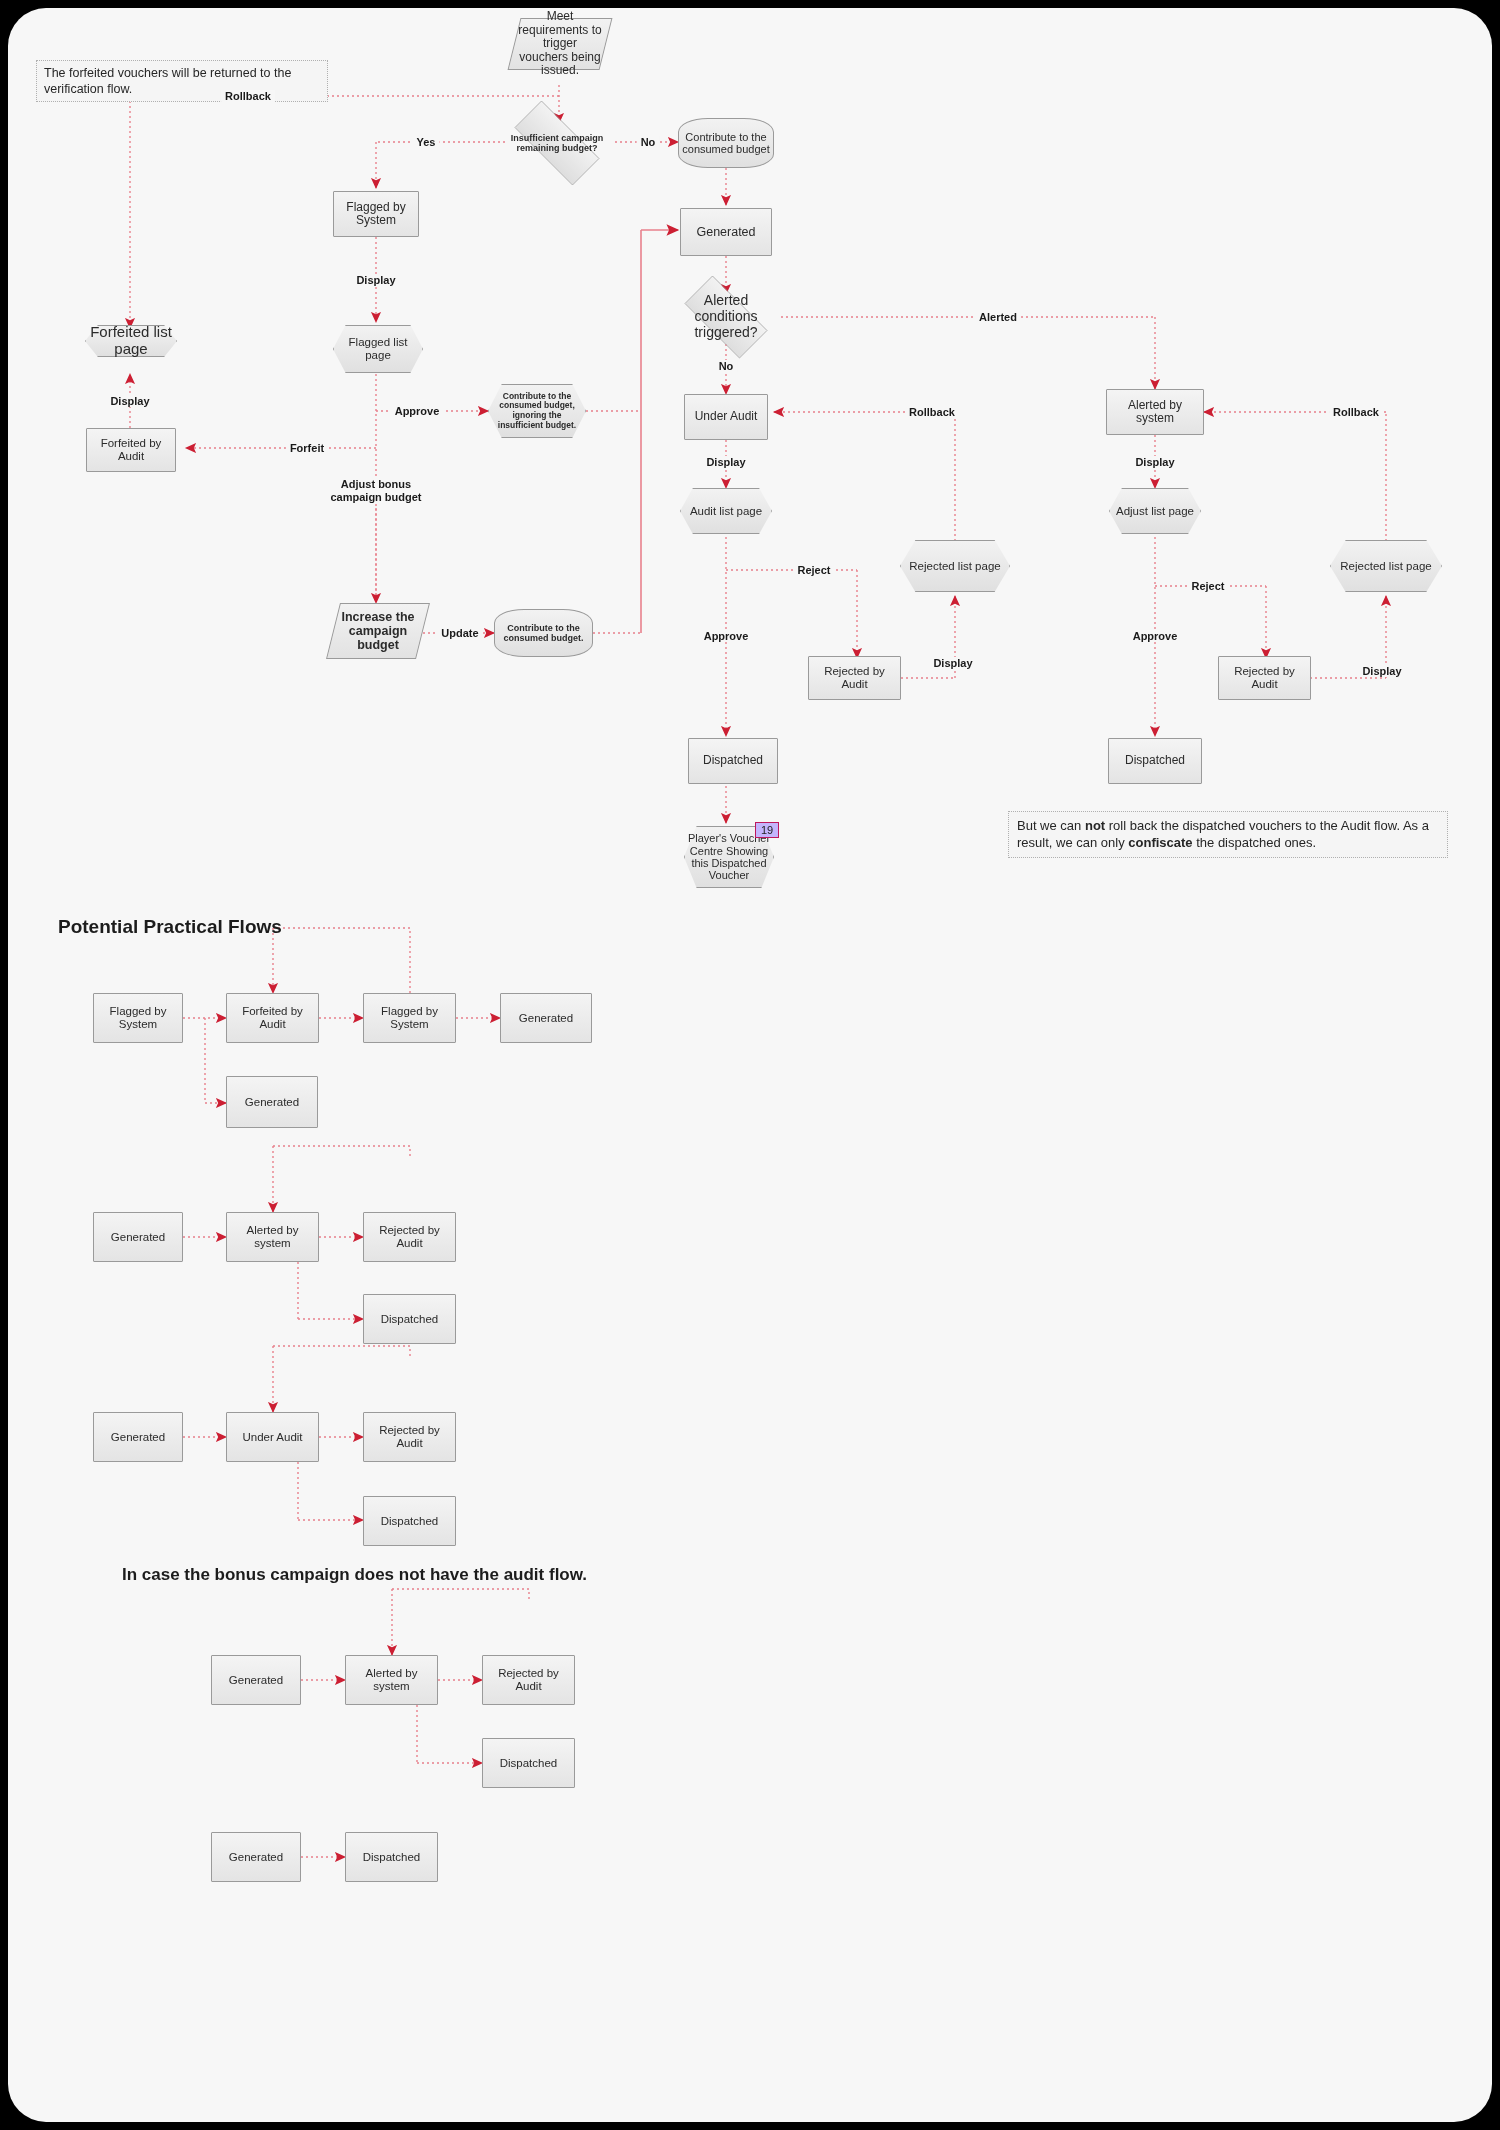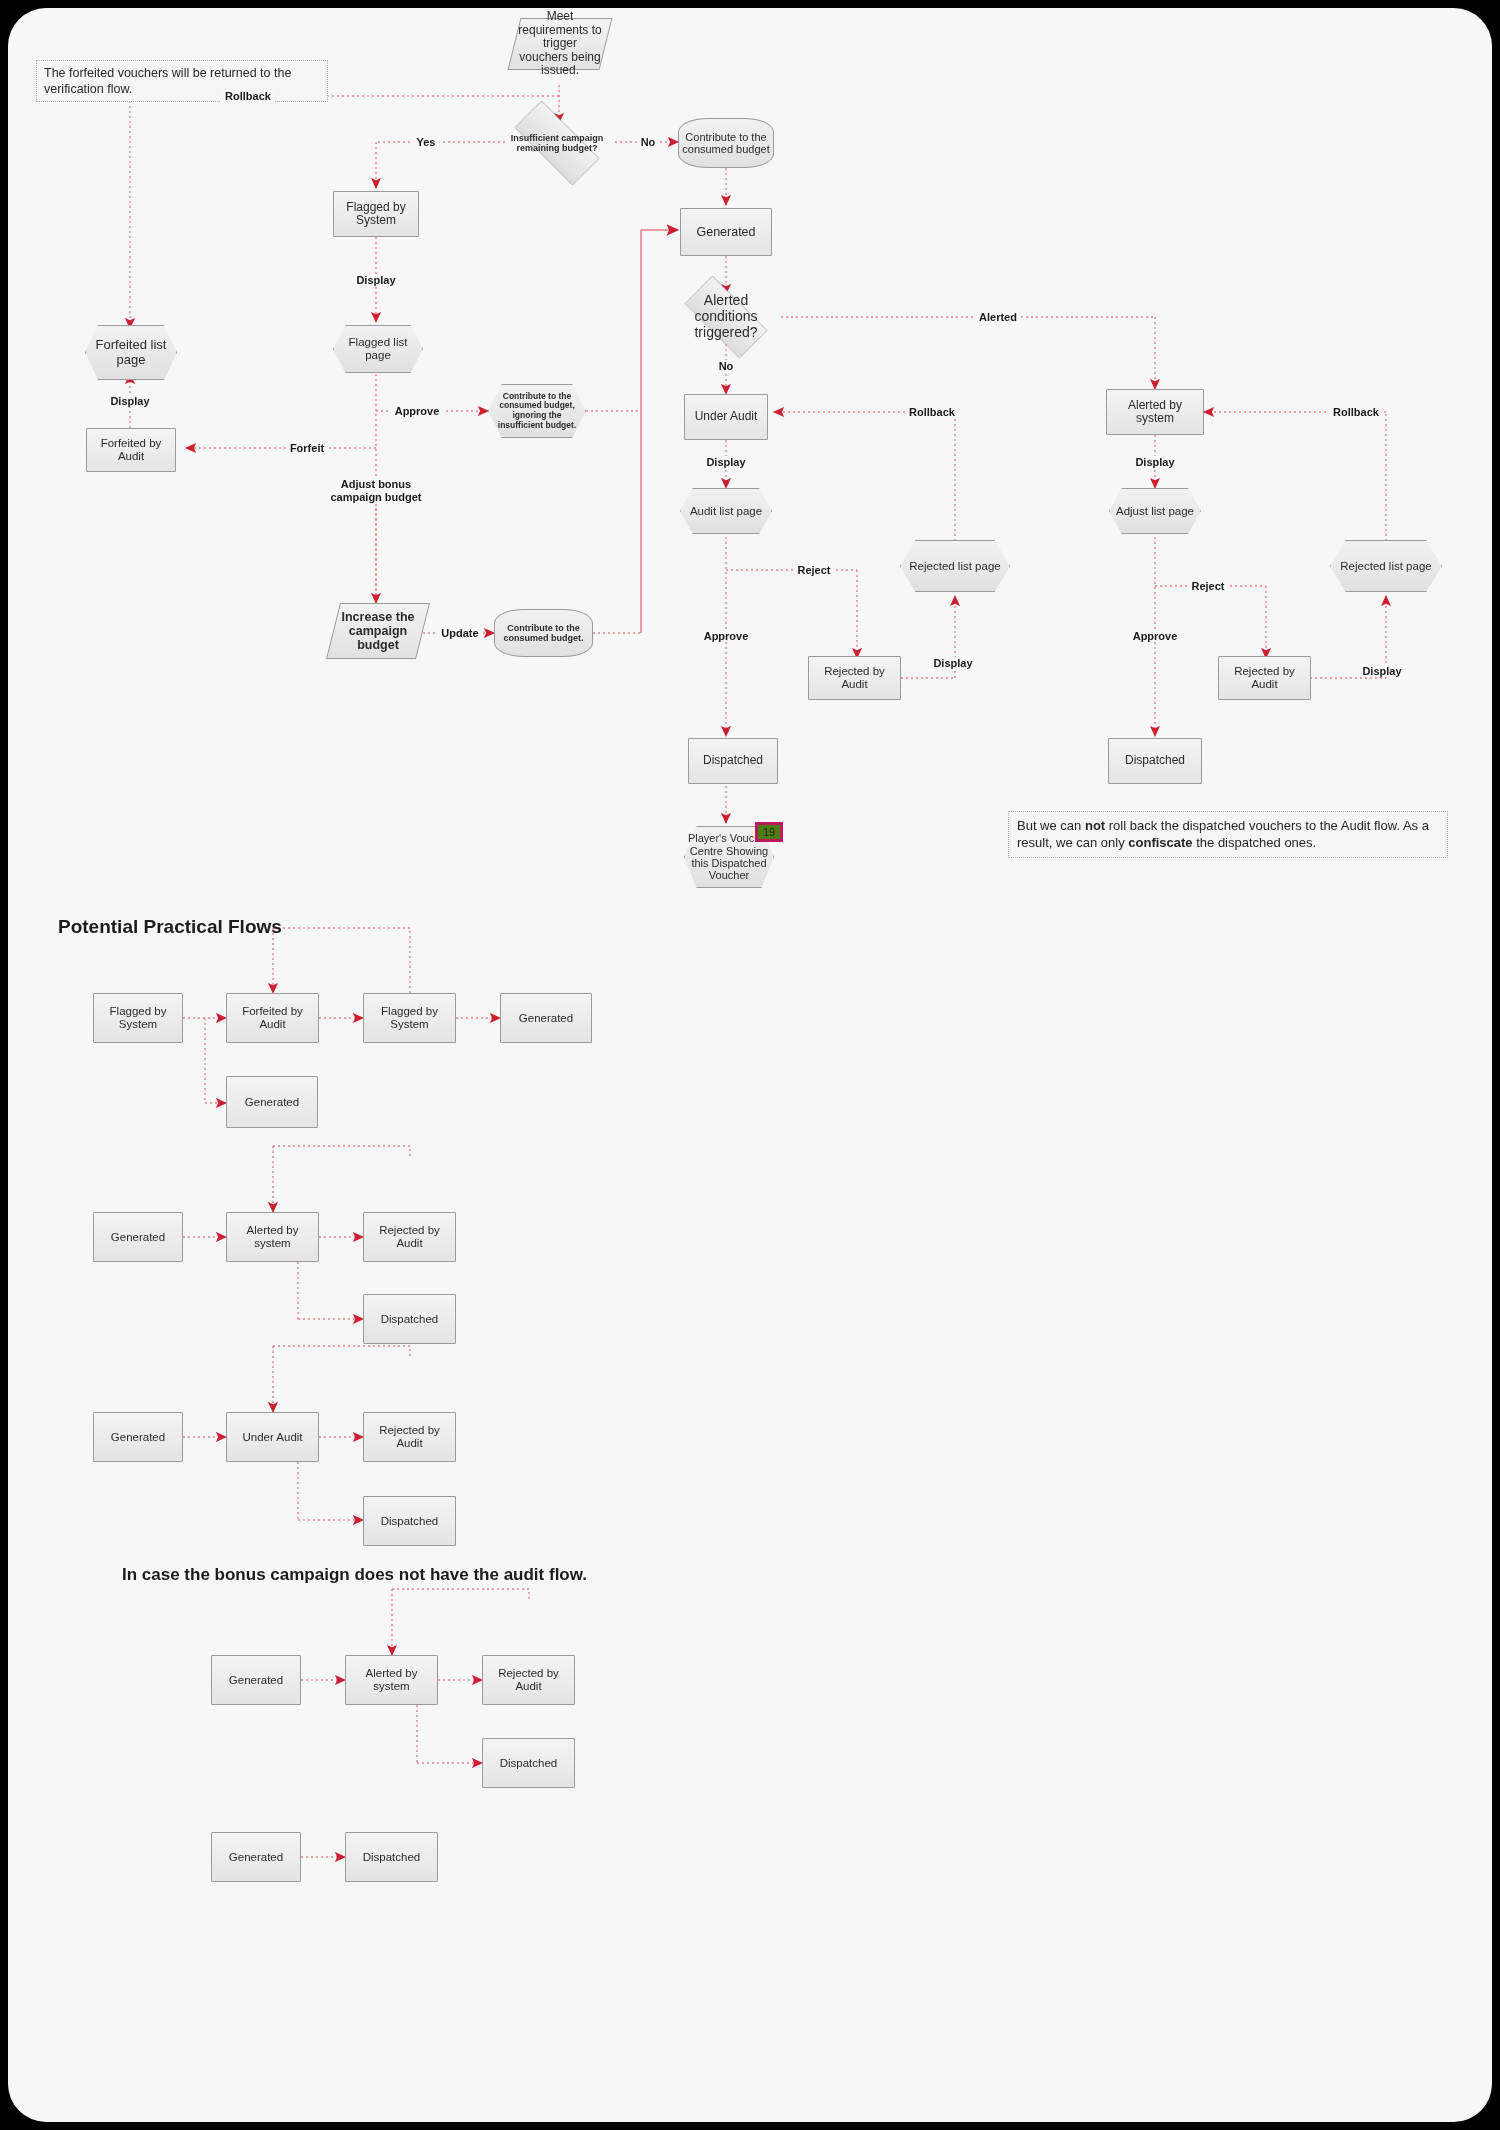--- a/index.html
+++ b/index.html
@@ -75,22 +75,22 @@
     font-size:13px;color:#262626;padding:6px 8px;line-height:1.28;
   }
   .note.small{font-size:12.5px;padding:4px 7px;}
 
   
   .heading{position:absolute;font-weight:bold;color:#1c1c1c;white-space:nowrap;}
   .h1{font-size:19px;}
   .h2{font-size:17px;}
 
   .badge{
-    position:absolute;background:#4d7c0f;color:#222;
-    font-size:11px;font-weight:normal;padding:1px 5px;border:3px solid #be185d;
+    position:absolute;background:#c4b5fd;color:#222;
+    font-size:11px;font-weight:normal;padding:1px 5px;border:1px solid #be185d;
     z-index:9;
   }
 </style>
 </head>
 <body>
 
 <div id="canvas">
 <div id="stage">
 
   <svg class="edges" viewBox="0 0 1484 2114">
@@ -235,21 +235,21 @@
 
   <div class="node rect" style="left:672px;top:200px;width:92px;height:48px;font-size:12.5px;">
     <span>Generated</span>
   </div>
 
   <div class="node hexnode" style="left:325px;top:317px;width:90px;height:48px;font-size:11.5px;">
     <div class="hshape"></div>
     <span>Flagged list page</span>
   </div>
 
-  <div class="node hexnode" style="left:77px;top:317px;width:92px;height:55px;font-size:13px;">
+  <div class="node hexnode" style="left:77px;top:317px;width:92px;height:32px;font-size:15px;">
     <div class="hshape"></div>
     <span>Forfeited list page</span>
   </div>
 
   <div class="node rect" style="left:78px;top:420px;width:90px;height:44px;font-size:11.5px;">
     <span>Forfeited by Audit</span>
   </div>
 
   <div class="node hexnode" style="left:480px;top:376px;width:98px;height:54px;font-size:8.5px;font-weight:bold;">
     <div class="hshape"></div>

